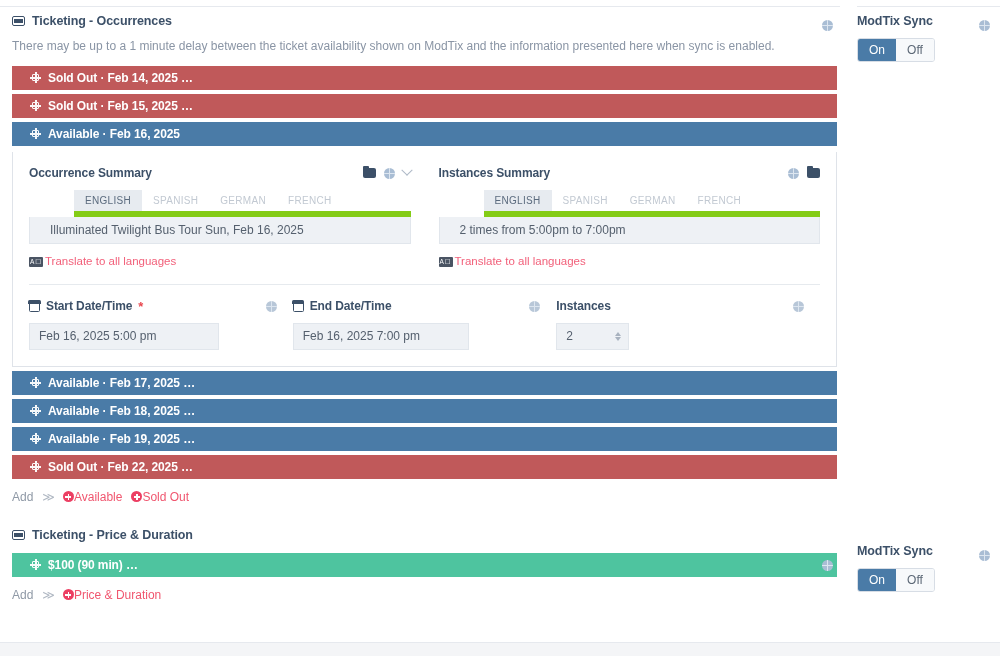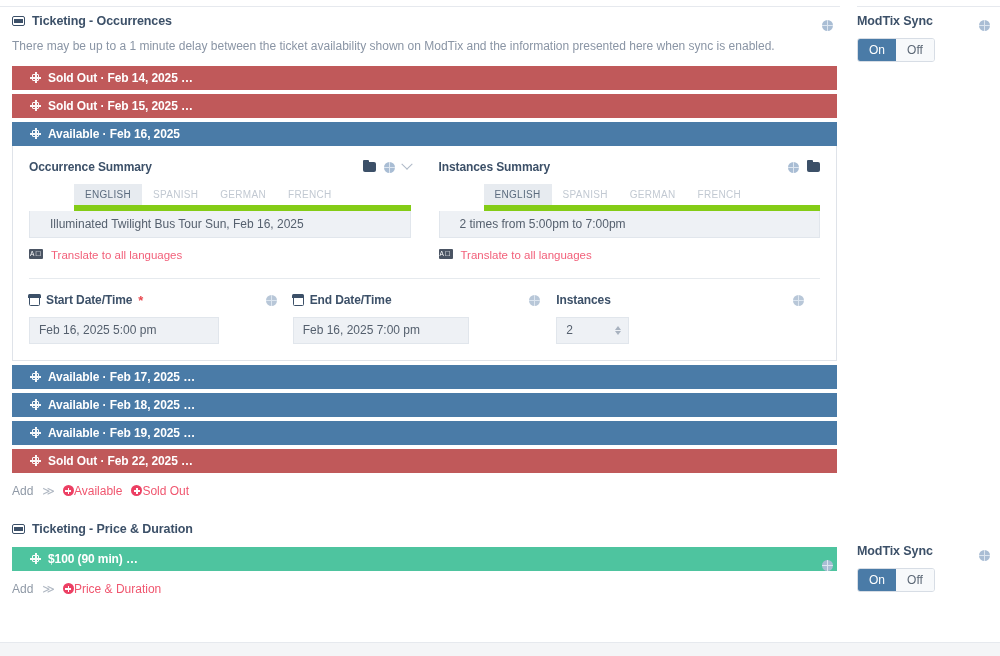--- a/index.html
+++ b/index.html
@@ -77,21 +77,21 @@
     font-weight: bold;
     font-size: 12px;
     margin-bottom: 4px;
     cursor: pointer;
     user-select: none;
     letter-spacing: -0.1px;
   }
   .bar.red   { background: #c0595a; }
   .bar.blue  { background: #4a7ba7; }
   .bar.green { background: #4ec49f; }
-  .bar.open  { margin-bottom: 0; }
+  .bar.open  { margin-bottom: 6px; }
   .grip {
     display: inline-block;
     width: 11px; height: 11px;
     margin-right: 7px;
     position: relative;
     flex: none;
     opacity: 0.95;
   }
   .grip::before, .grip::after {
     content: "";
@@ -221,21 +221,21 @@
     background: #eef1f5;
     border: 1px solid #e1e6ec;
     border-top: none;
     padding: 0 20px;
     font-size: 12px;
     color: #55606e;
     display: flex; align-items: center;
     cursor: text;
   }
   .translate-link {
-    display: flex; align-items: flex-start; gap: 8px;
+    display: flex; align-items: flex-end; gap: 2px;
     margin-top: 11px;
     font-size: 11.5px;
     color: #f2607a;
     cursor: pointer;
   }
   .translate-icon {
     display: inline-block;
     width: 14px; height: 10px;
     background: #4a5463;
     border-radius: 1px;

